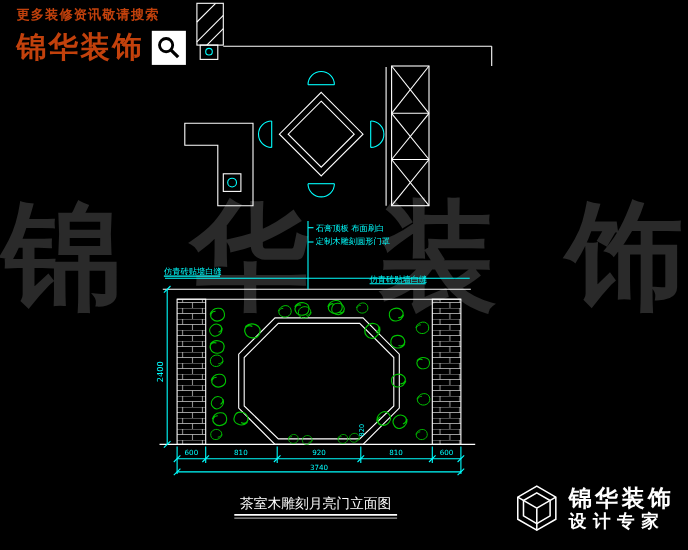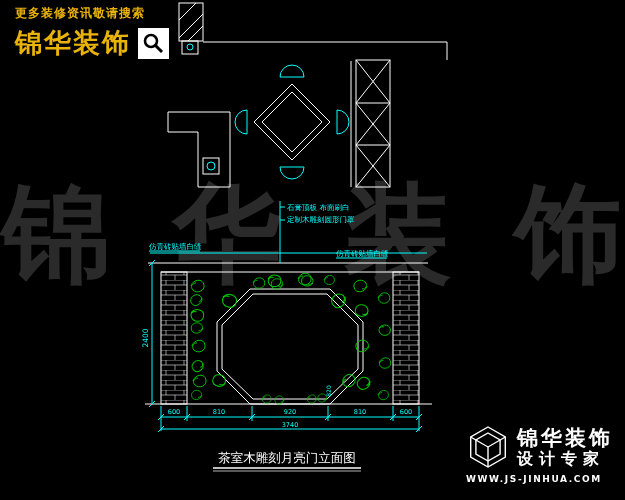--- a/index.html
+++ b/index.html
@@ -5,21 +5,21 @@
   html,body{margin:0;padding:0;background:#000;}
   .stage{position:relative;width:625px;height:500px;background:#000;overflow:hidden;
          font-family:"DejaVu Sans",sans-serif;}
   
   .watermark{position:absolute;left:0;right:0;top:180px;z-index:1;display:flex;
              justify-content:space-between;padding:0 2px;font-size:108px;line-height:1;
              font-weight:bold;color:#2a2a2a;user-select:none;}
   
   .cad{position:absolute;left:0;top:0;z-index:2;}
   
-  .header{position:absolute;left:15px;top:5px;z-index:3;color:#eab308;}
+  .header{position:absolute;left:15px;top:5px;z-index:3;color:#c2410c;}
   .tagline{font-size:12px;font-weight:bold;letter-spacing:1px;}
   .brand-row{display:flex;align-items:center;margin-top:3px;}
   .brand{font-size:27px;font-weight:bold;letter-spacing:2px;}
   .search-box{width:31px;height:31px;background:#fff;margin-left:7px;display:flex;
               align-items:center;justify-content:center;}
   
   .footer{position:absolute;right:12px;bottom:16px;z-index:3;color:#fff;}
   .footer-top{display:flex;align-items:center;gap:7px;}
   .footer-text{display:flex;flex-direction:column;}
   .brand2{font-size:21px;font-weight:bold;letter-spacing:3px;line-height:1.15;}
@@ -222,16 +222,15 @@
           <line x1="22" y1="22" x2="4.7" y2="12"></line>
           <line x1="22" y1="22" x2="39.3" y2="12"></line>
           <line x1="22" y1="22" x2="22" y2="42"></line>
         </g>
       </svg>
       <div class="footer-text">
         <span class="brand2">锦华装饰</span>
         <span class="sub">设计专家</span>
       </div>
     </div>
-    <div class="url">WWW.JS-JINHUA.COM</div>
   </div>
 
 </div>
 
 </body></html>

